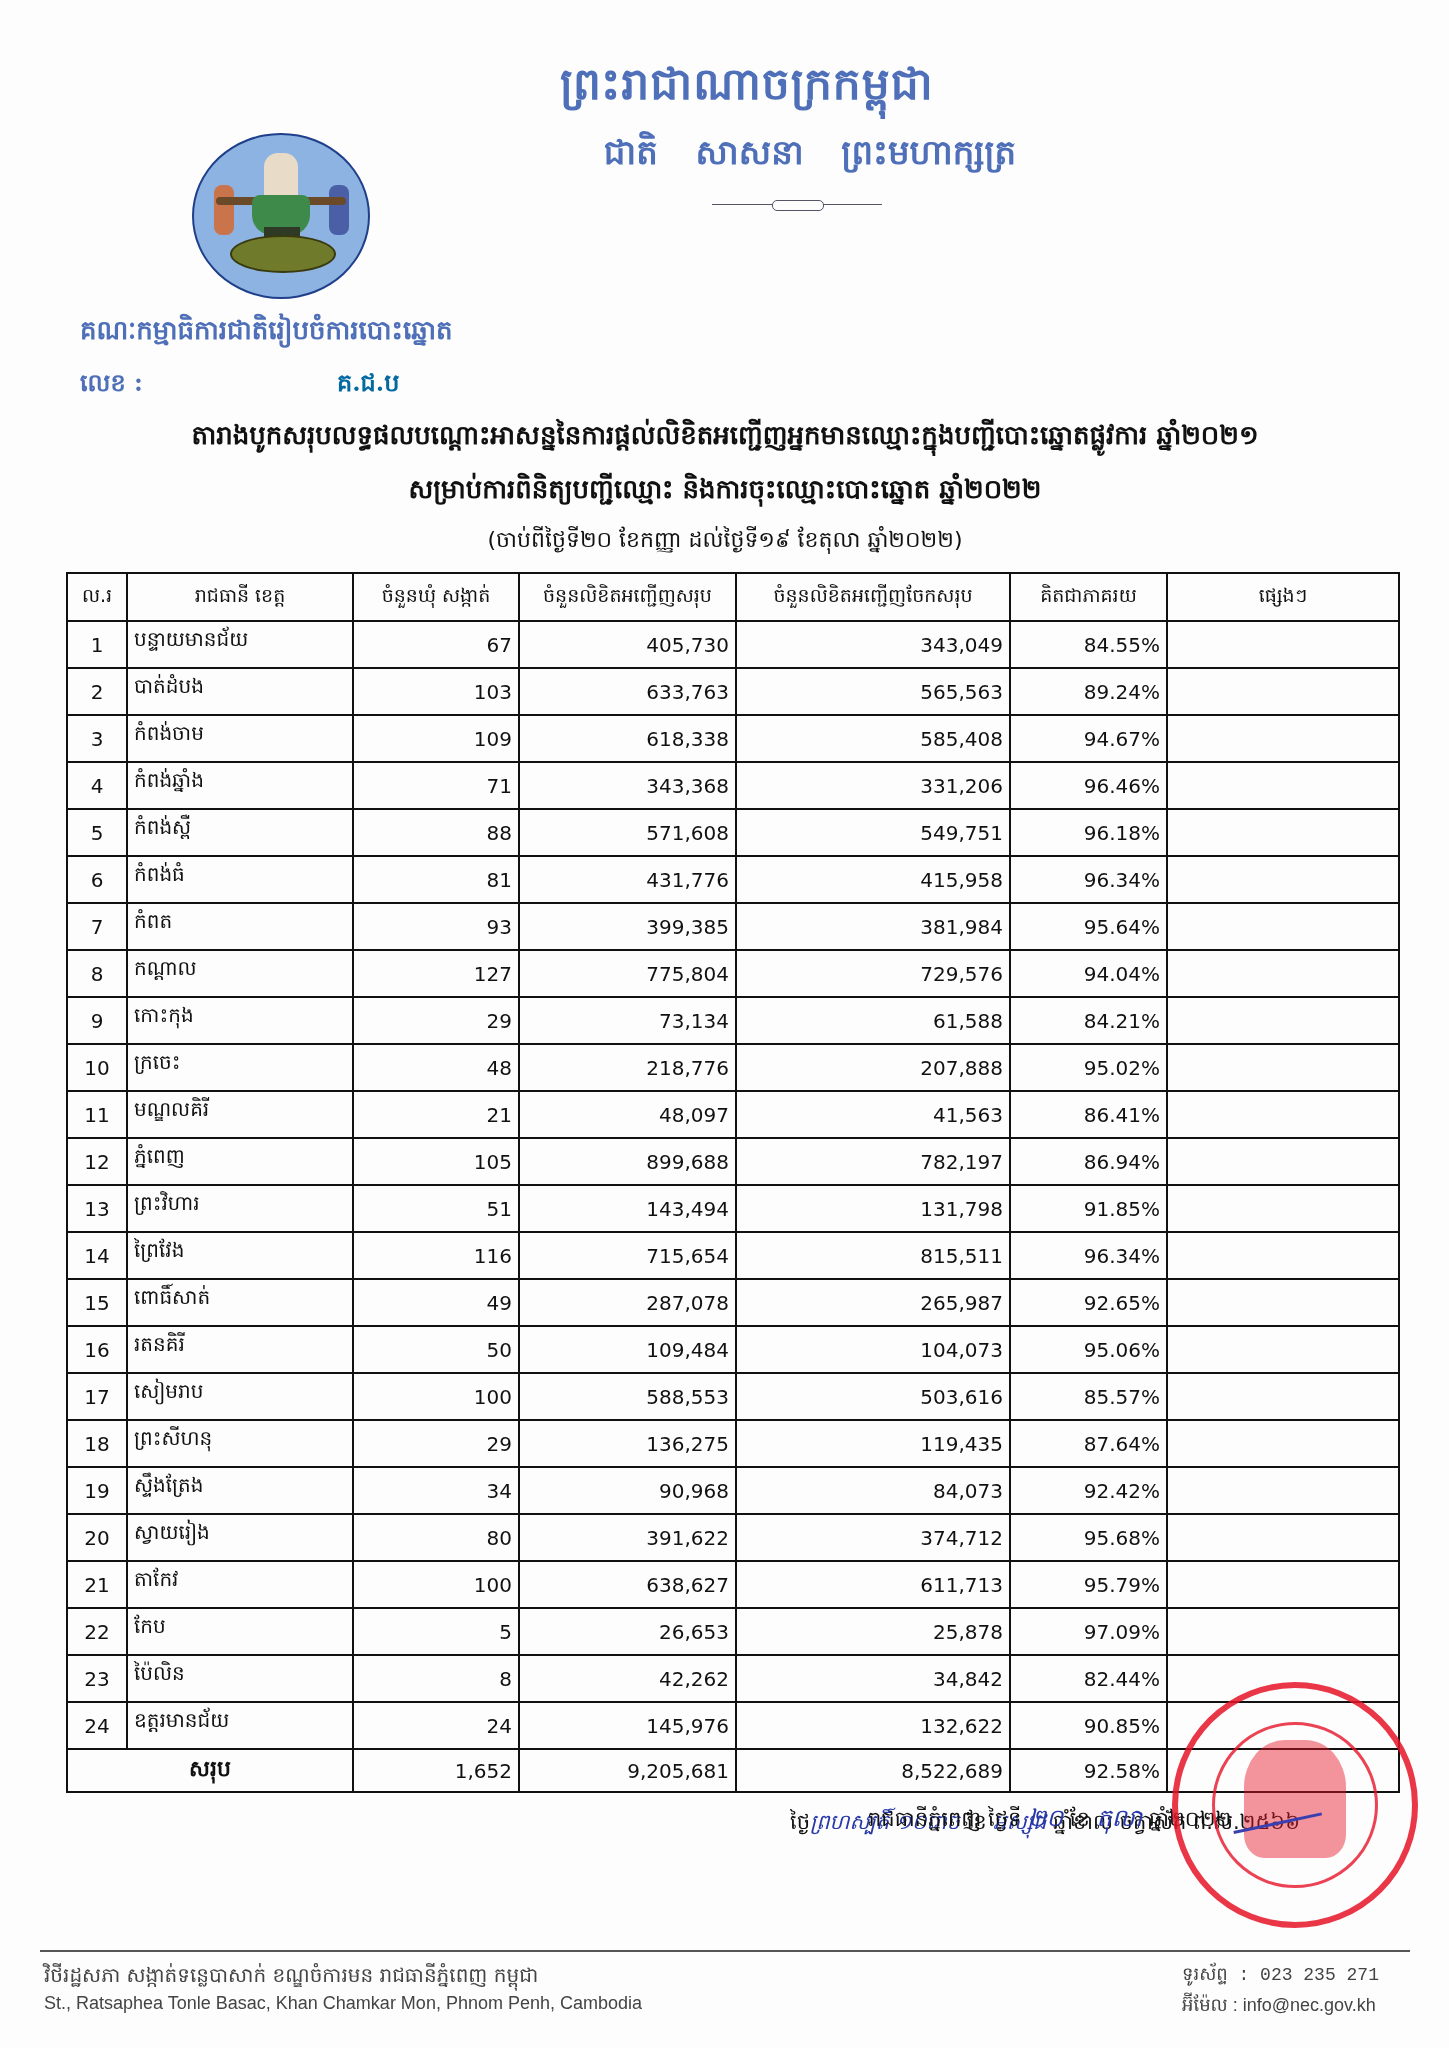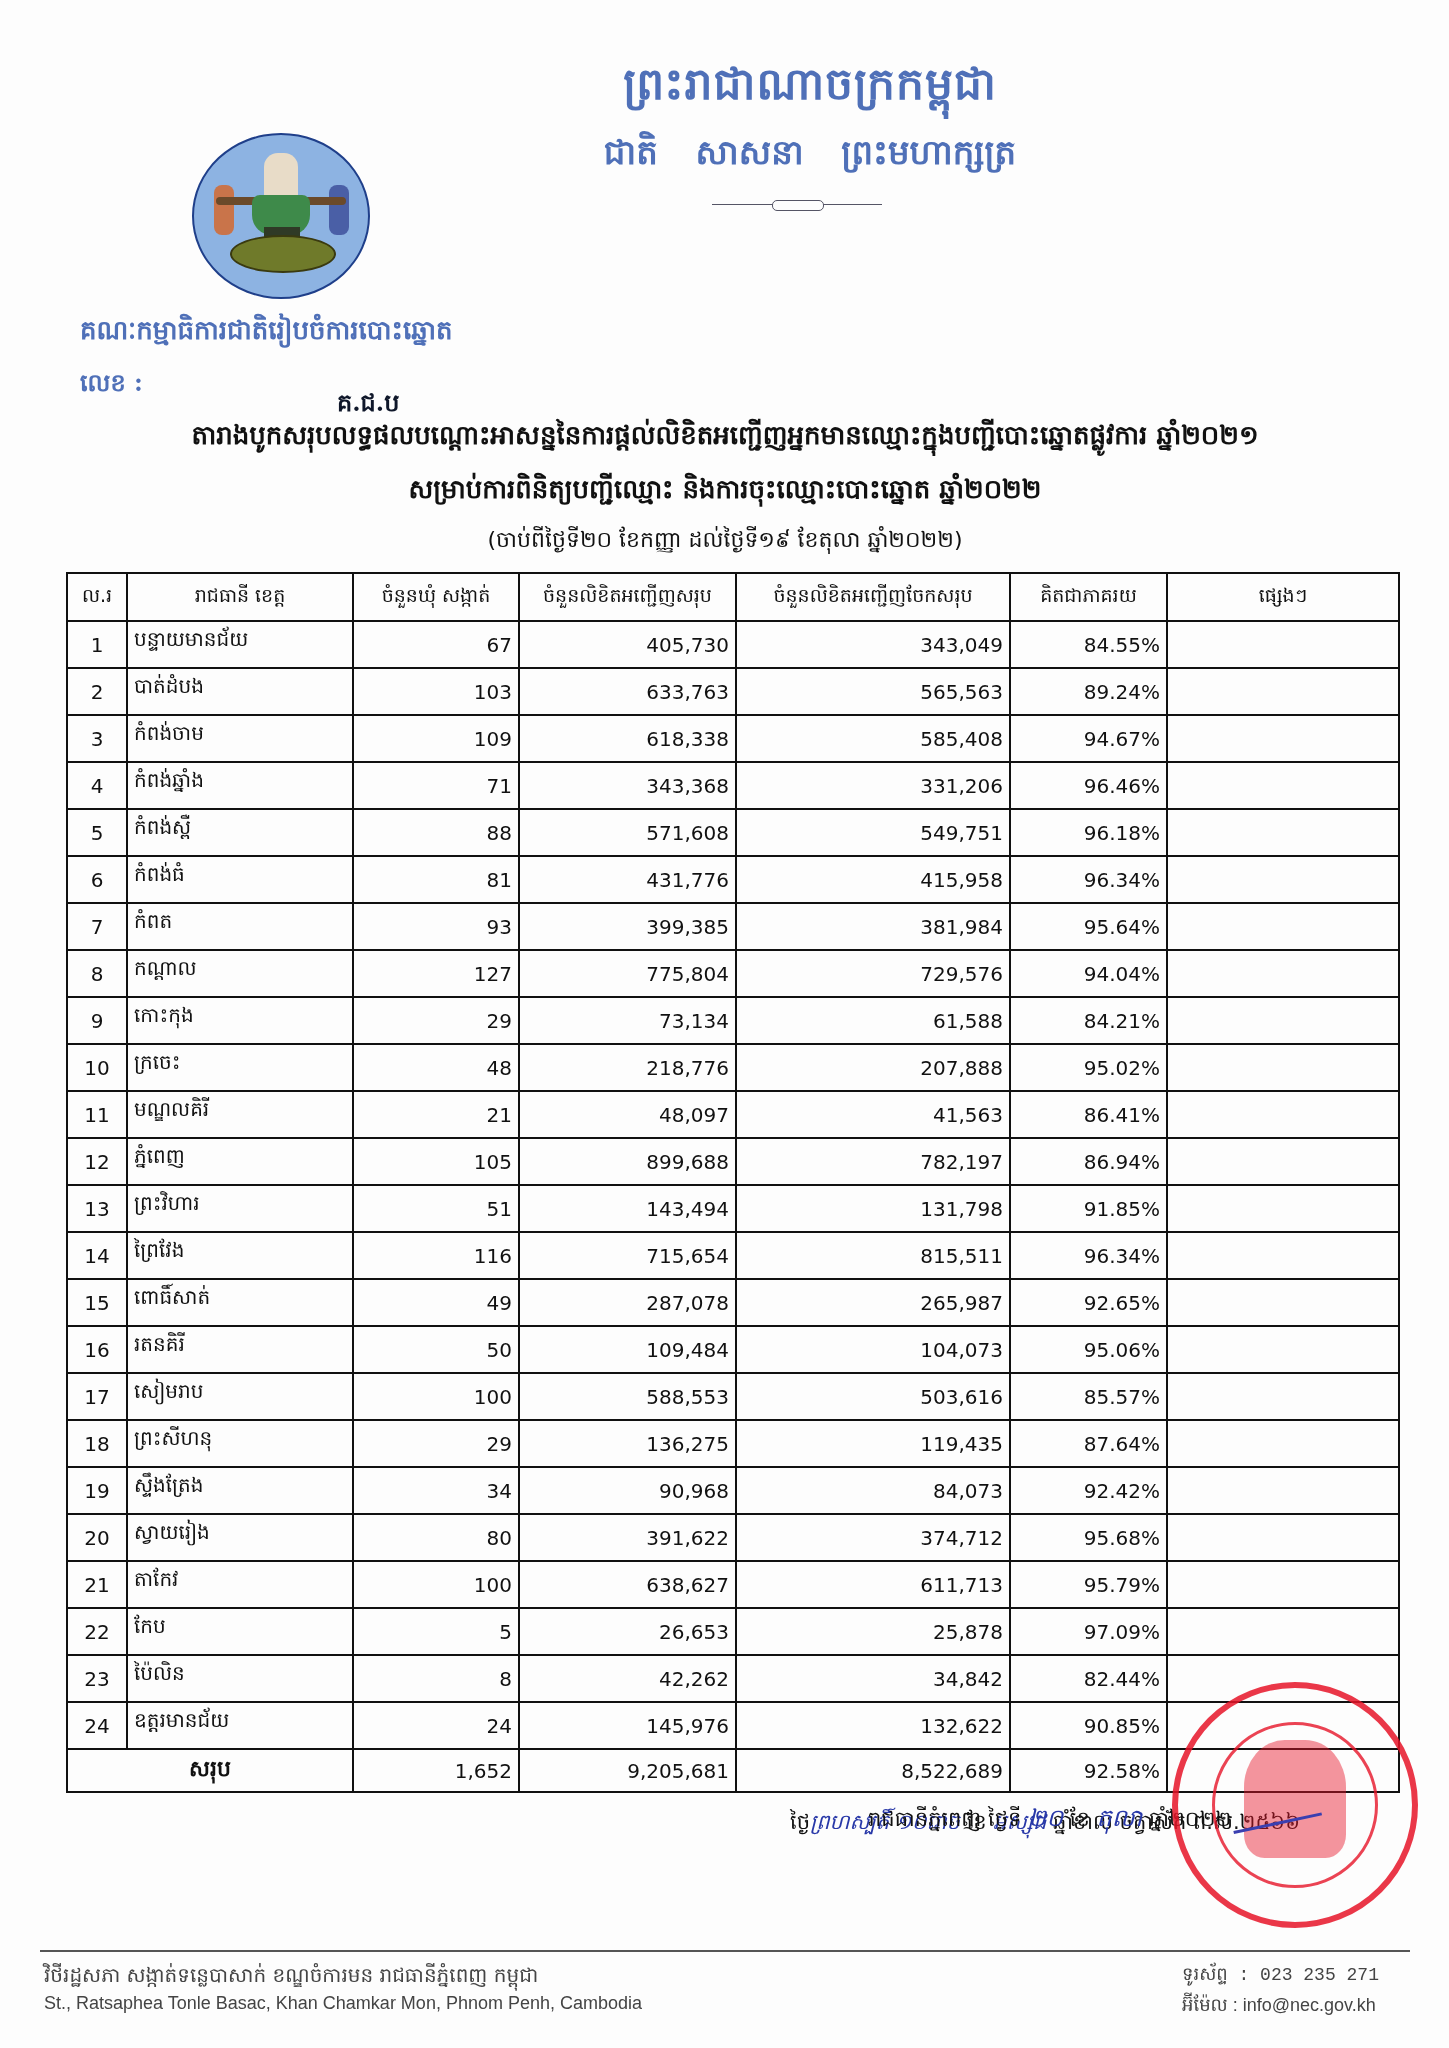--- a/index.html
+++ b/index.html
@@ -6,21 +6,21 @@
   body {
     width: 1449px; height: 2048px; position: relative; overflow: hidden;
     background: #fdfdfd;
     font-family: "DejaVu Sans", sans-serif;
     color: #111;
   }
   .abs { position: absolute; }
 
   
   .kingdom {
-    left: 560px; top: 62px; width: 500px; text-align: center;
+    left: 560px; top: 62px; width: 500px; 
     font-family: "DejaVu Serif", serif; font-weight: bold;
     font-size: 44px; color: #4f70b8; letter-spacing: 1px; line-height: 1;
   }
   .motto {
     left: 560px; top: 135px; width: 500px; text-align: center;
     font-family: "DejaVu Serif", serif; font-weight: bold;
     font-size: 34px; color: #4f70b8; word-spacing: 26px; line-height: 1;
   }
   .ornament {
     left: 712px; top: 200px; width: 170px; height: 10px;
@@ -45,22 +45,22 @@
 
   .org {
     left: 80px; top: 314px; font-family: "DejaVu Serif", serif; font-weight: bold;
     font-size: 26px; color: #4f70b8; white-space: nowrap;
   }
   .refno-label {
     left: 80px; top: 368px; font-family: "DejaVu Serif", serif; font-weight: bold;
     font-size: 24px; color: #4f70b8;
   }
   .refno-value {
-    left: 337px; top: 388px; font-family: "DejaVu Serif", serif; font-weight: bold;
-    font-size: 24px; color: #0f172a;
+    left: 337px; top: 368px; font-family: "DejaVu Serif", serif; font-weight: bold;
+    font-size: 24px; color: #0369a1;
   }
 
   
   .title1 {
     left: 60px; top: 420px; width: 1330px; text-align: center;
     font-weight: bold; font-size: 26px; line-height: 1.2; white-space: nowrap;
   }
   .title2 {
     left: 60px; top: 474px; width: 1330px; text-align: center;
     font-weight: bold; font-size: 26px; line-height: 1.2;

